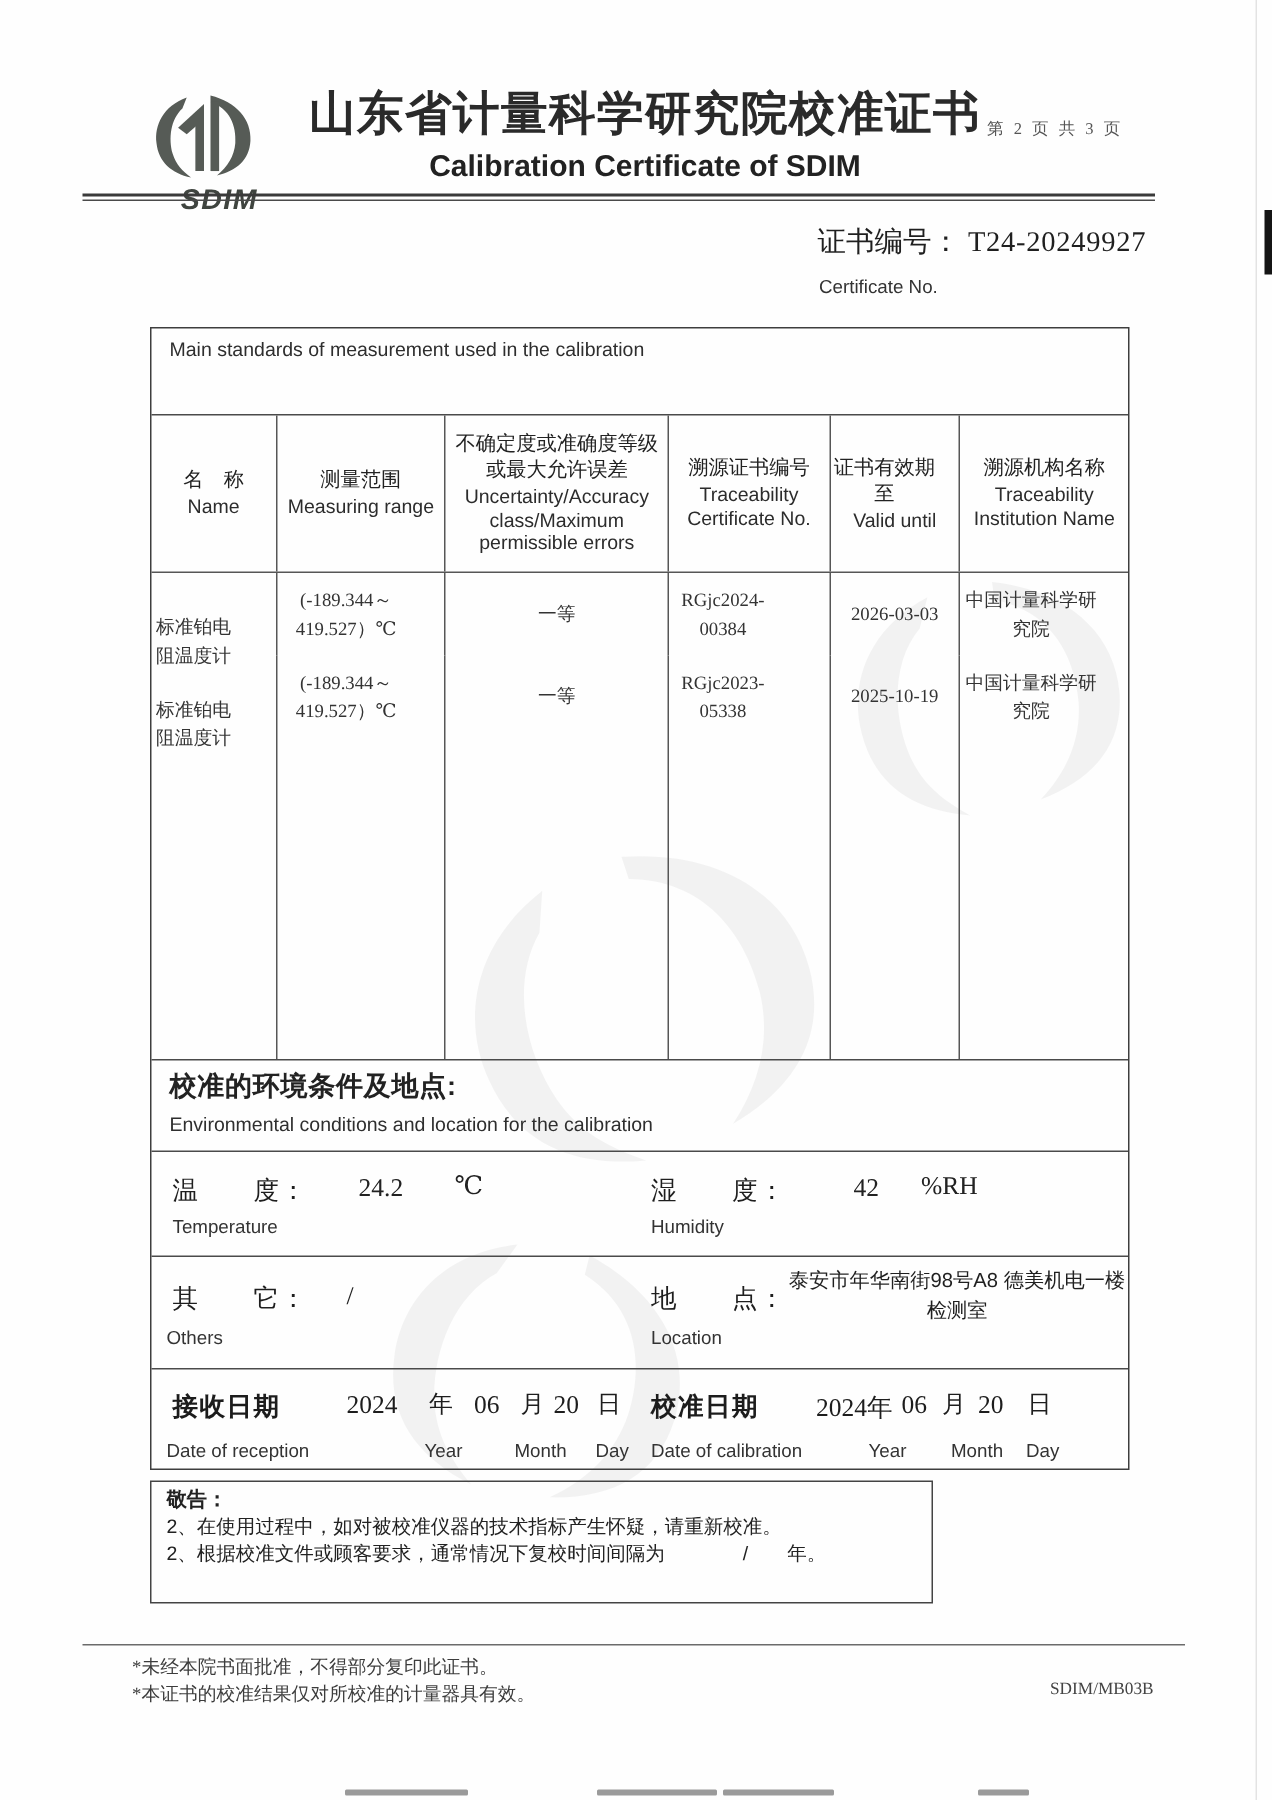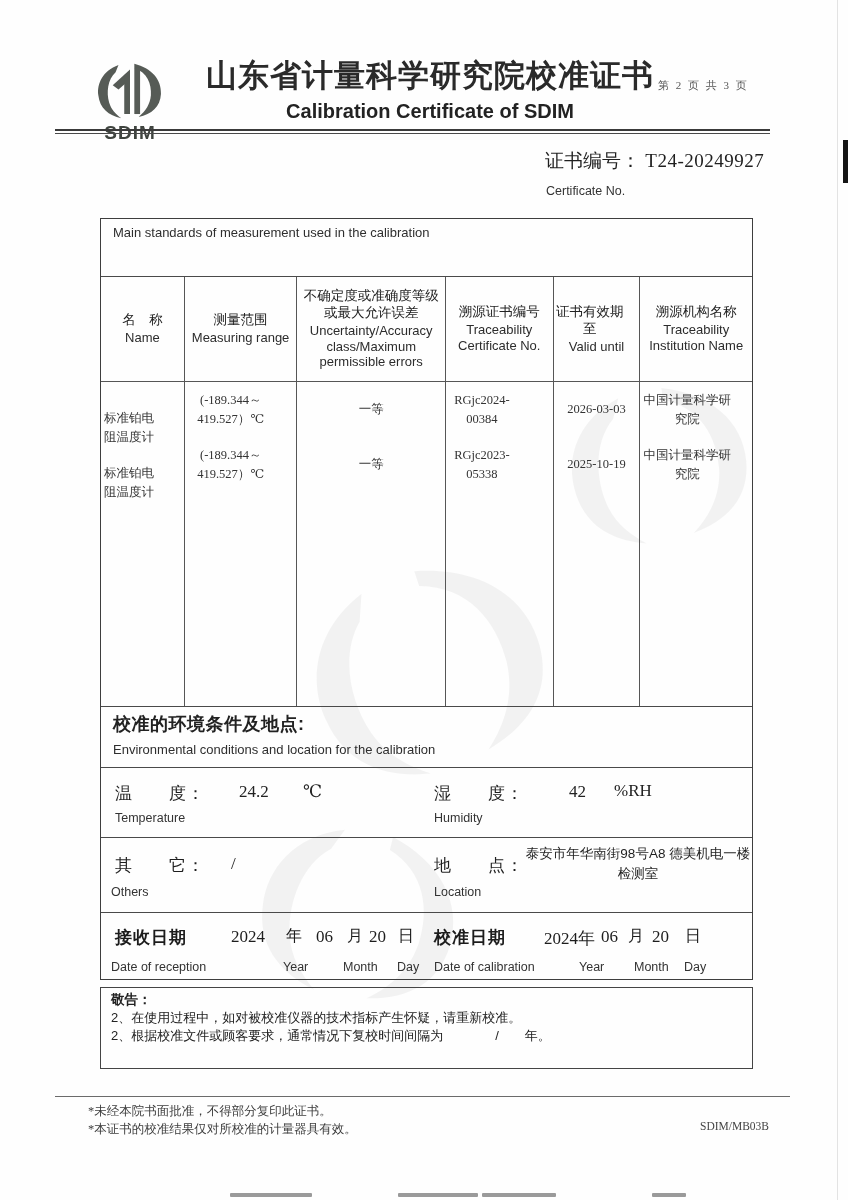--- a/index.html
+++ b/index.html
@@ -1,21 +1,21 @@
 <!DOCTYPE html>
 <html><head>
 <meta charset="utf-8">
 <style>
   * { margin:0; padding:0; box-sizing:border-box; }
   html,body { background:#ffffff; }
   body { font-family:"Liberation Sans","DejaVu Sans",sans-serif; color:#2b2b2b; }
   .page { position:relative; width:848px; height:1200px; background:#fefefe; overflow:hidden; }
 
   
-  .logo { position:absolute; left:88px; top:60px; width:84px; text-align:center; }
+  .logo { position:absolute; left:88px; top:60px; width:84px; text-align:right;font-style:italic; }
   .logo-text { font-weight:bold; font-size:19px; letter-spacing:1px; color:#3f443f; margin-top:-4px; }
   .title-cn { position:absolute; left:180px; top:55px; width:500px; text-align:center;
               font-size:31px; font-weight:bold; letter-spacing:1px; color:#2a2a2a; }
   .title-en { position:absolute; left:180px; top:100px; width:500px; text-align:center;
               font-size:20px; font-weight:bold; color:#222; }
   .page-label { position:absolute; left:658px; top:78px; font-size:11px; color:#555; letter-spacing:2px;
                 font-family:"Liberation Serif","DejaVu Serif",serif; }
   .double-rule { position:absolute; left:55px; top:129px; width:715px; height:5px;
                  border-top:2.5px solid #3a3a3a; border-bottom:1.5px solid #4a4a4a; }
 
@@ -61,21 +61,21 @@
   .abs { position:absolute; }
 
   .loc-val { font-size:13.5px; color:#1f1f1f; text-align:center; line-height:1.5; width:228px; }
 
   .date-row { position:relative; height:70px; border-top:1.4px solid #4a4a4a; }
   .date-cn { font-size:17px; font-weight:bold; color:#1c1c1c; letter-spacing:1px; }
   .dnum { font-family:"Liberation Serif","DejaVu Serif",serif; font-size:17px; color:#1d1d1d; }
   .dunit { font-size:16px; color:#1d1d1d; }
 
   
-  .notice { position:absolute; left:100px; top:987px; width:653px; height:82px;
+  .notice { position:absolute; left:100px; top:987px; width:522px; height:82px;
             border:1.4px solid #444; padding:3px 10px 0 10px; }
   .notice .t { font-size:13.5px; font-weight:bold; color:#222; }
   .notice .i { font-size:13px; color:#222; line-height:1.42; }
 
   
   .foot-rule { position:absolute; left:55px; top:1096px; width:735px; border-top:1.2px solid #6b6b6b; }
   .footnotes { position:absolute; left:88px; top:1102px; font-family:"Liberation Serif","DejaVu Serif",serif;
                font-size:12.5px; color:#3c3c3c; line-height:1.45; }
   .form-code { position:absolute; left:700px; top:1120px; font-family:"Liberation Serif","DejaVu Serif",serif;
                font-size:11.5px; color:#444; }

